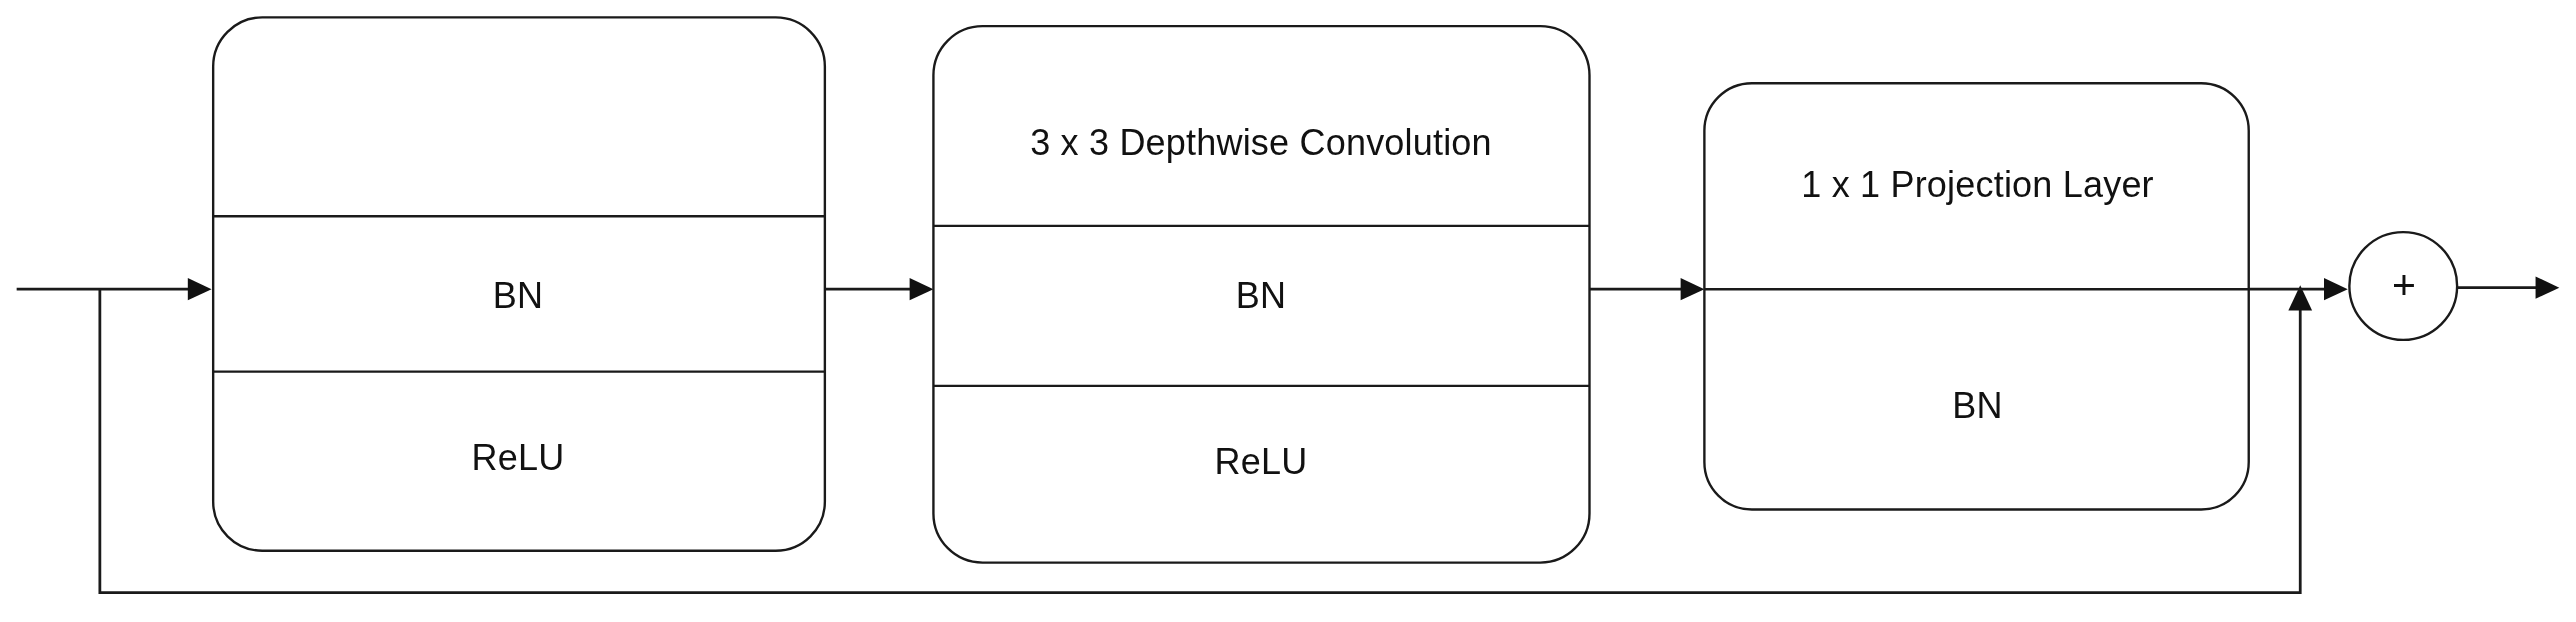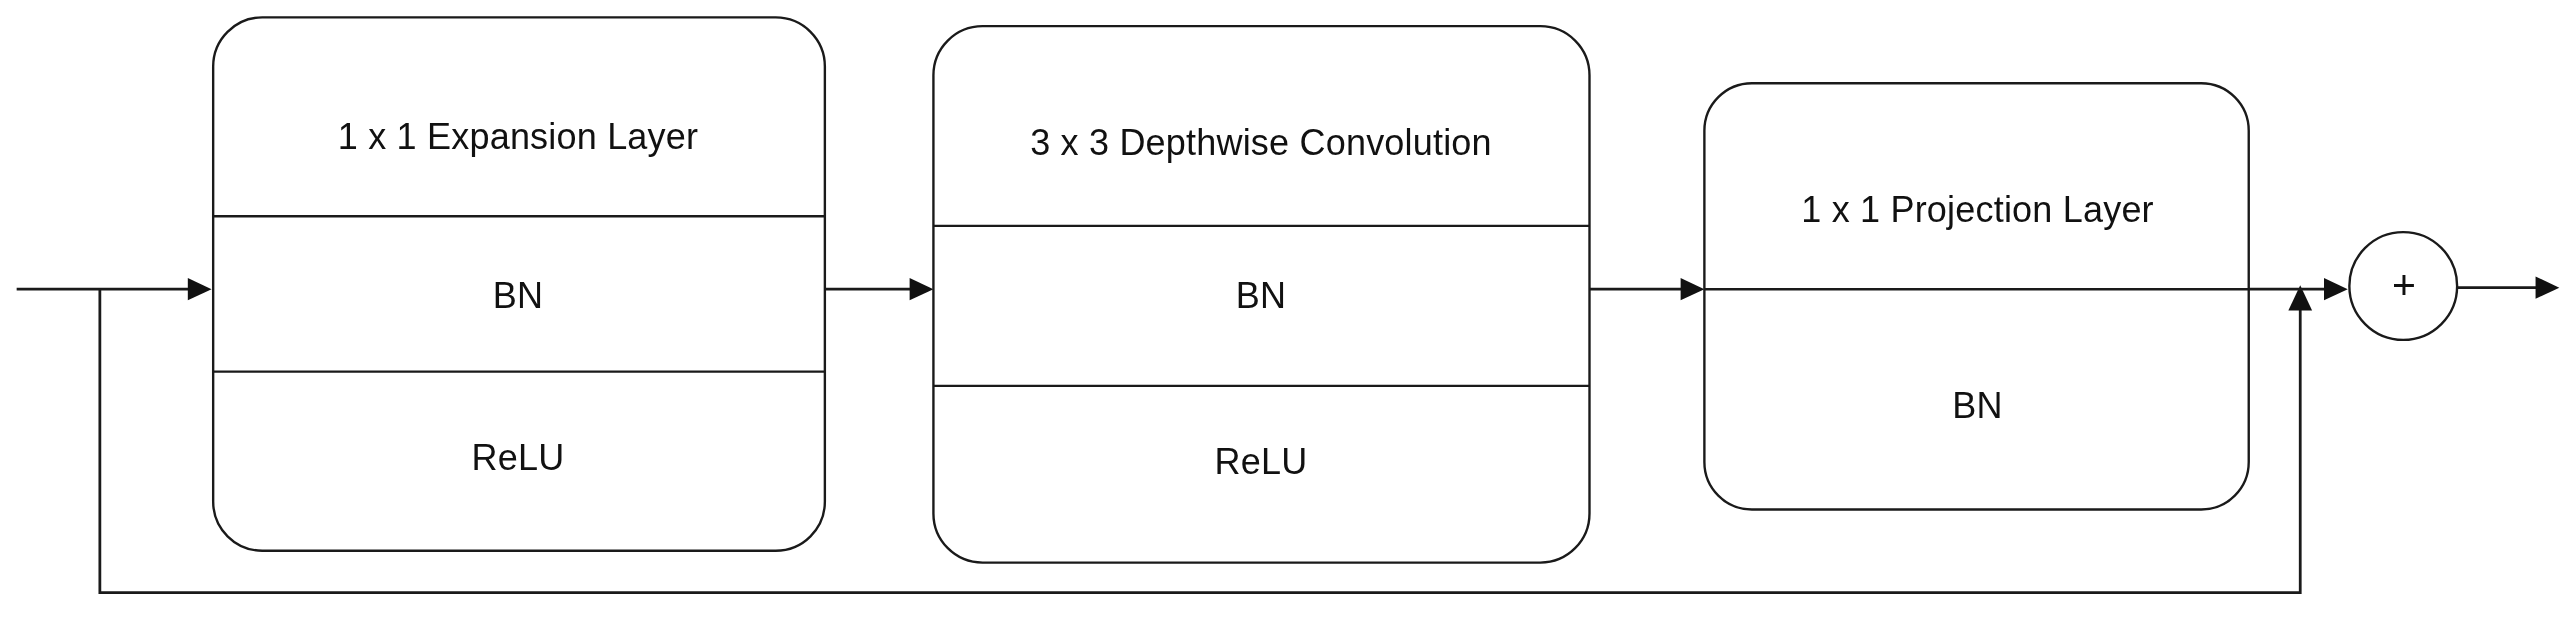--- a/index.html
+++ b/index.html
@@ -126,32 +126,31 @@
       <circle class="sum-circle" cx="3032" cy="361" r="68"></circle>
     </g>
 
     <g>
       <line class="flow-line" x1="3100" y1="363" x2="3218" y2="363"></line>
       <polygon class="arrow-head" points="3229,363 3199,349 3199,377"></polygon>
     </g>
 
   </svg>
 
-  <div class="blk-label" style="left:212px; top:117px; width:612px;">1 x 1 Expansion Layer</div>
 
   <div class="blk-label" style="left:212px; top:276px; width:612px;">BN</div>
 
   <div class="blk-label" style="left:212px; top:438px; width:612px;">ReLU</div>
 
   <div class="blk-label" style="left:933px; top:113px; width:656px;margin-top:10px;">3 x 3 Depthwise Convolution</div>
 
   <div class="blk-label" style="left:933px; top:276px; width:656px;">BN</div>
 
   <div class="blk-label" style="left:933px; top:442px; width:656px;">ReLU</div>
 
-  <div class="blk-label" style="left:1705px; top:165px; width:545px;margin-top:25px;">1 x 1 Projection Layer</div>
+  <div class="blk-label" style="left:1705px; top:165px; width:545px;">1 x 1 Projection Layer</div>
 
   <div class="blk-label" style="left:1705px; top:386px; width:545px;">BN</div>
 
   <div class="sum-glyph" style="left:2350px; top:265px; width:108px;">+</div>
 
 </div>
 
 
 </body></html>

